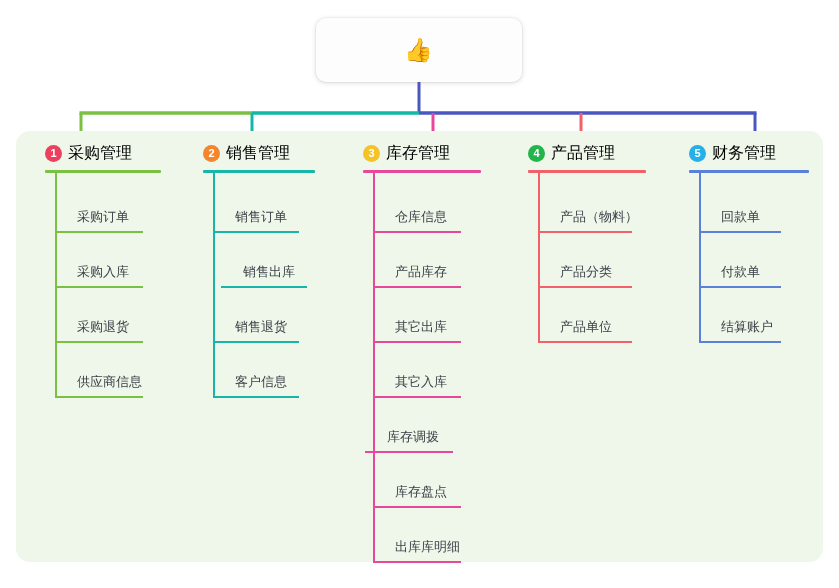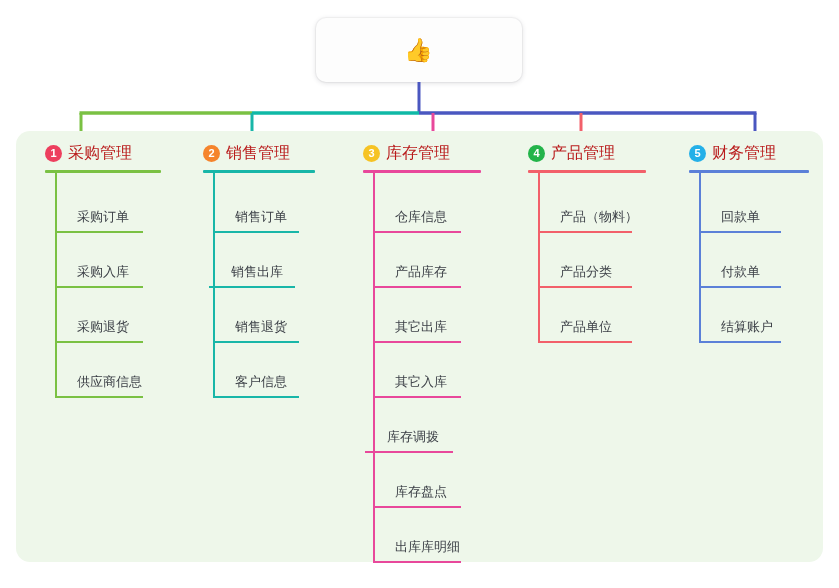--- a/index.html
+++ b/index.html
@@ -46,21 +46,21 @@
   .col-head{
     position:absolute;top:12px;left:0;
     display:flex;align-items:center;gap:6px;
     white-space:nowrap;
   }
   .badge{
     width:17px;height:17px;border-radius:50%;
     color:#fff;font-size:11px;line-height:17px;text-align:center;
     font-weight:bold;flex:0 0 auto;
   }
-  .col-title{font-size:16px;color:#b91c1c;}
+  .col-title{font-size:16px;color:#000000;}
 
   .col-rule{position:absolute;height:3px;border-radius:1px;}
 
   .spine{position:absolute;width:2px;}
 
   .item{position:absolute;text-align:right;}
   .item-label{
     font-size:13px;color:#3b3f46;white-space:nowrap;
     position:absolute;left:22px;bottom:7px;
   }
@@ -119,21 +119,21 @@
           <div class="col-head">
             <span class="badge" style="background: rgb(245, 132, 44);">2</span>
             <span class="col-title">销售管理</span>
           </div>
           <div class="col-rule" style="background: rgb(24, 182, 168); width: 112px; left: 0px; top: 39px;"></div>
           <div class="spine" style="background: rgb(24, 182, 168); left: 10px; top: 41px; height: 226px;"></div>
           <div class="item" style="left: 10px; top: 62px; width: 102px; height: 40px;">
             <span class="item-label">销售订单</span>
             <div class="item-rule" style="background: rgb(24, 182, 168); width: 86px;"></div>
           </div>
-          <div class="item" style="left: 6px; top: 117px; width: 102px; height: 40px; padding-left: 47px;">
+          <div class="item" style="left: 18px; top: 117px; width: 102px; height: 40px; padding-left: 47px;">
             <span class="item-label">销售出库</span>
             <div class="item-rule" style="background: rgb(24, 182, 168); width: 86px;"></div>
           </div>
           <div class="item" style="left: 10px; top: 172px; width: 102px; height: 40px;">
             <span class="item-label">销售退货</span>
             <div class="item-rule" style="background: rgb(24, 182, 168); width: 86px;"></div>
           </div>
           <div class="item" style="left: 10px; top: 227px; width: 102px; height: 40px;">
             <span class="item-label">客户信息</span>
             <div class="item-rule" style="background: rgb(24, 182, 168); width: 86px;"></div>

